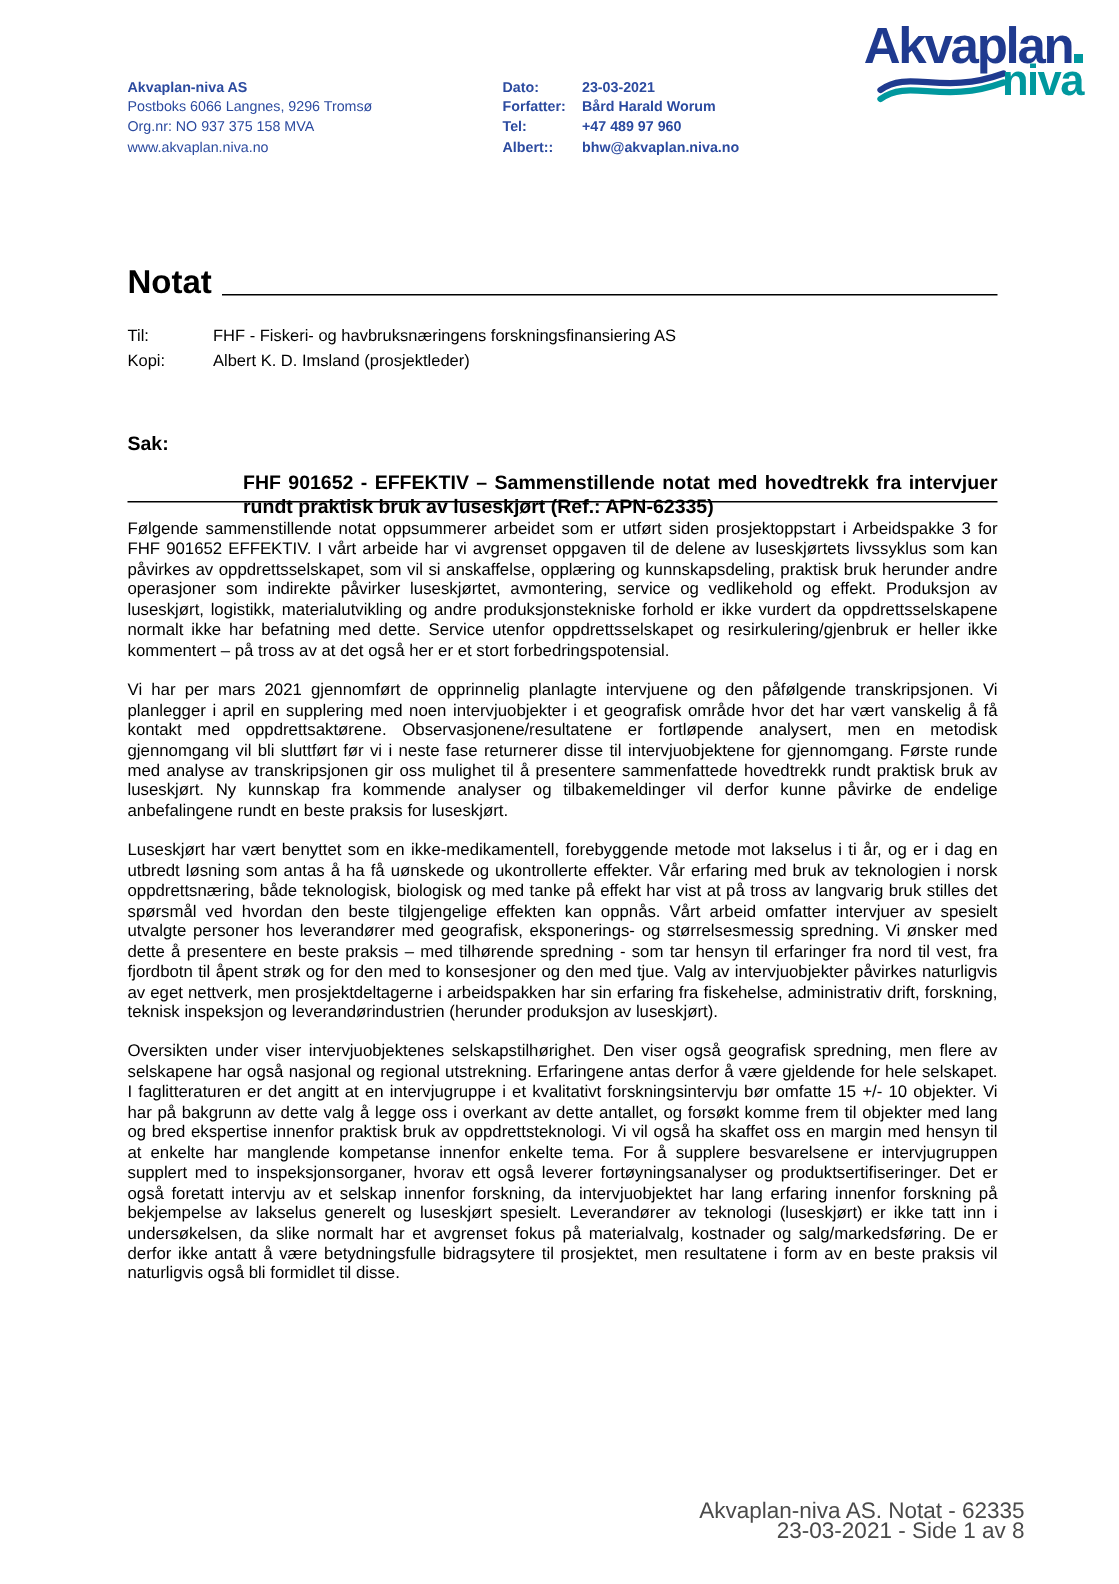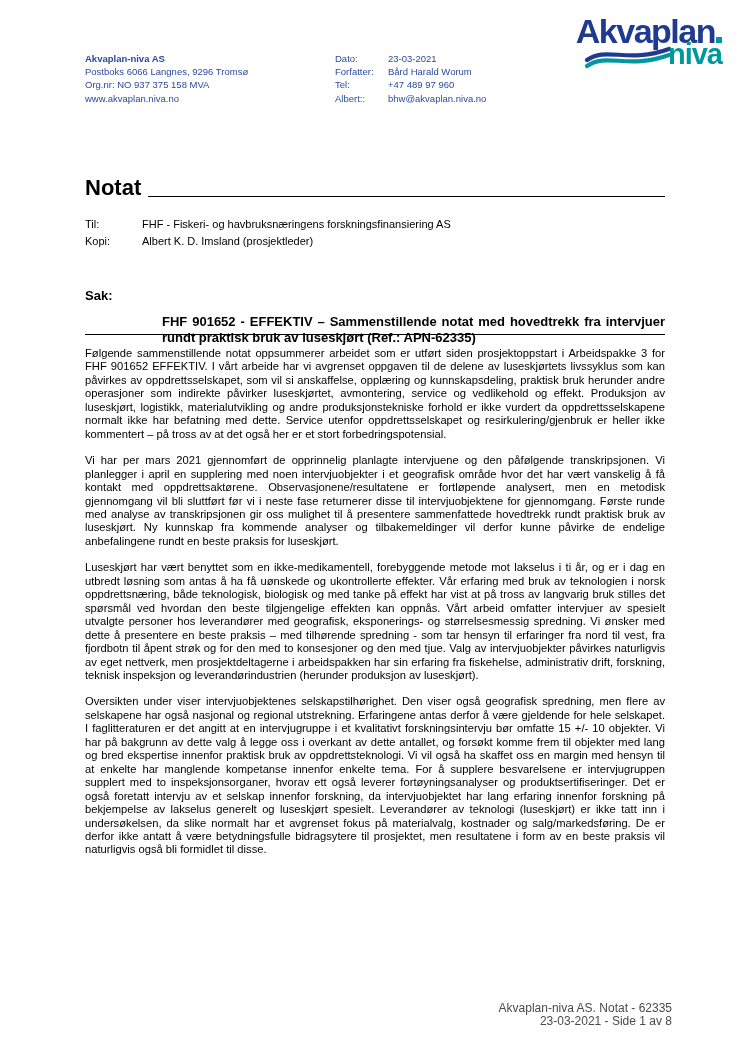--- a/index.html
+++ b/index.html
@@ -27,21 +27,21 @@
   .company-name { font-weight: bold; }
   .meta-block {
     position: absolute;
     left: 335px;
     top: 52px;
     color: #2b4a9f;
     font-size: 9.5px;
     line-height: 13.2px;
     white-space: nowrap;
   }
-  .meta-row { display: flex; }
+  .meta-row { display: flex; font-weight: bold; }
   .meta-label { width: 53px; }
 
   
   .logo {
     position: absolute;
     top: 14px;
     right: 24px;
     width: 205px;
     text-align: right;
   }
@@ -142,24 +142,24 @@
     font-size: 11.2px;
     line-height: 13.45px;
     color: #000;
     text-align: justify;
   }
   .body-text p { margin-bottom: 13px; }
 
   
   .page-footer {
     position: absolute;
-    right: 74px;
+    right: 63px;
     top: 1002px;
     text-align: right;
-    font-size: 12px;
+    font-size: 15px;
     line-height: 12.5px;
     color: #4a4a4a;
     white-space: nowrap;
   }
 </style>
 </head>
 <body>
 
 <div class="page">
 

